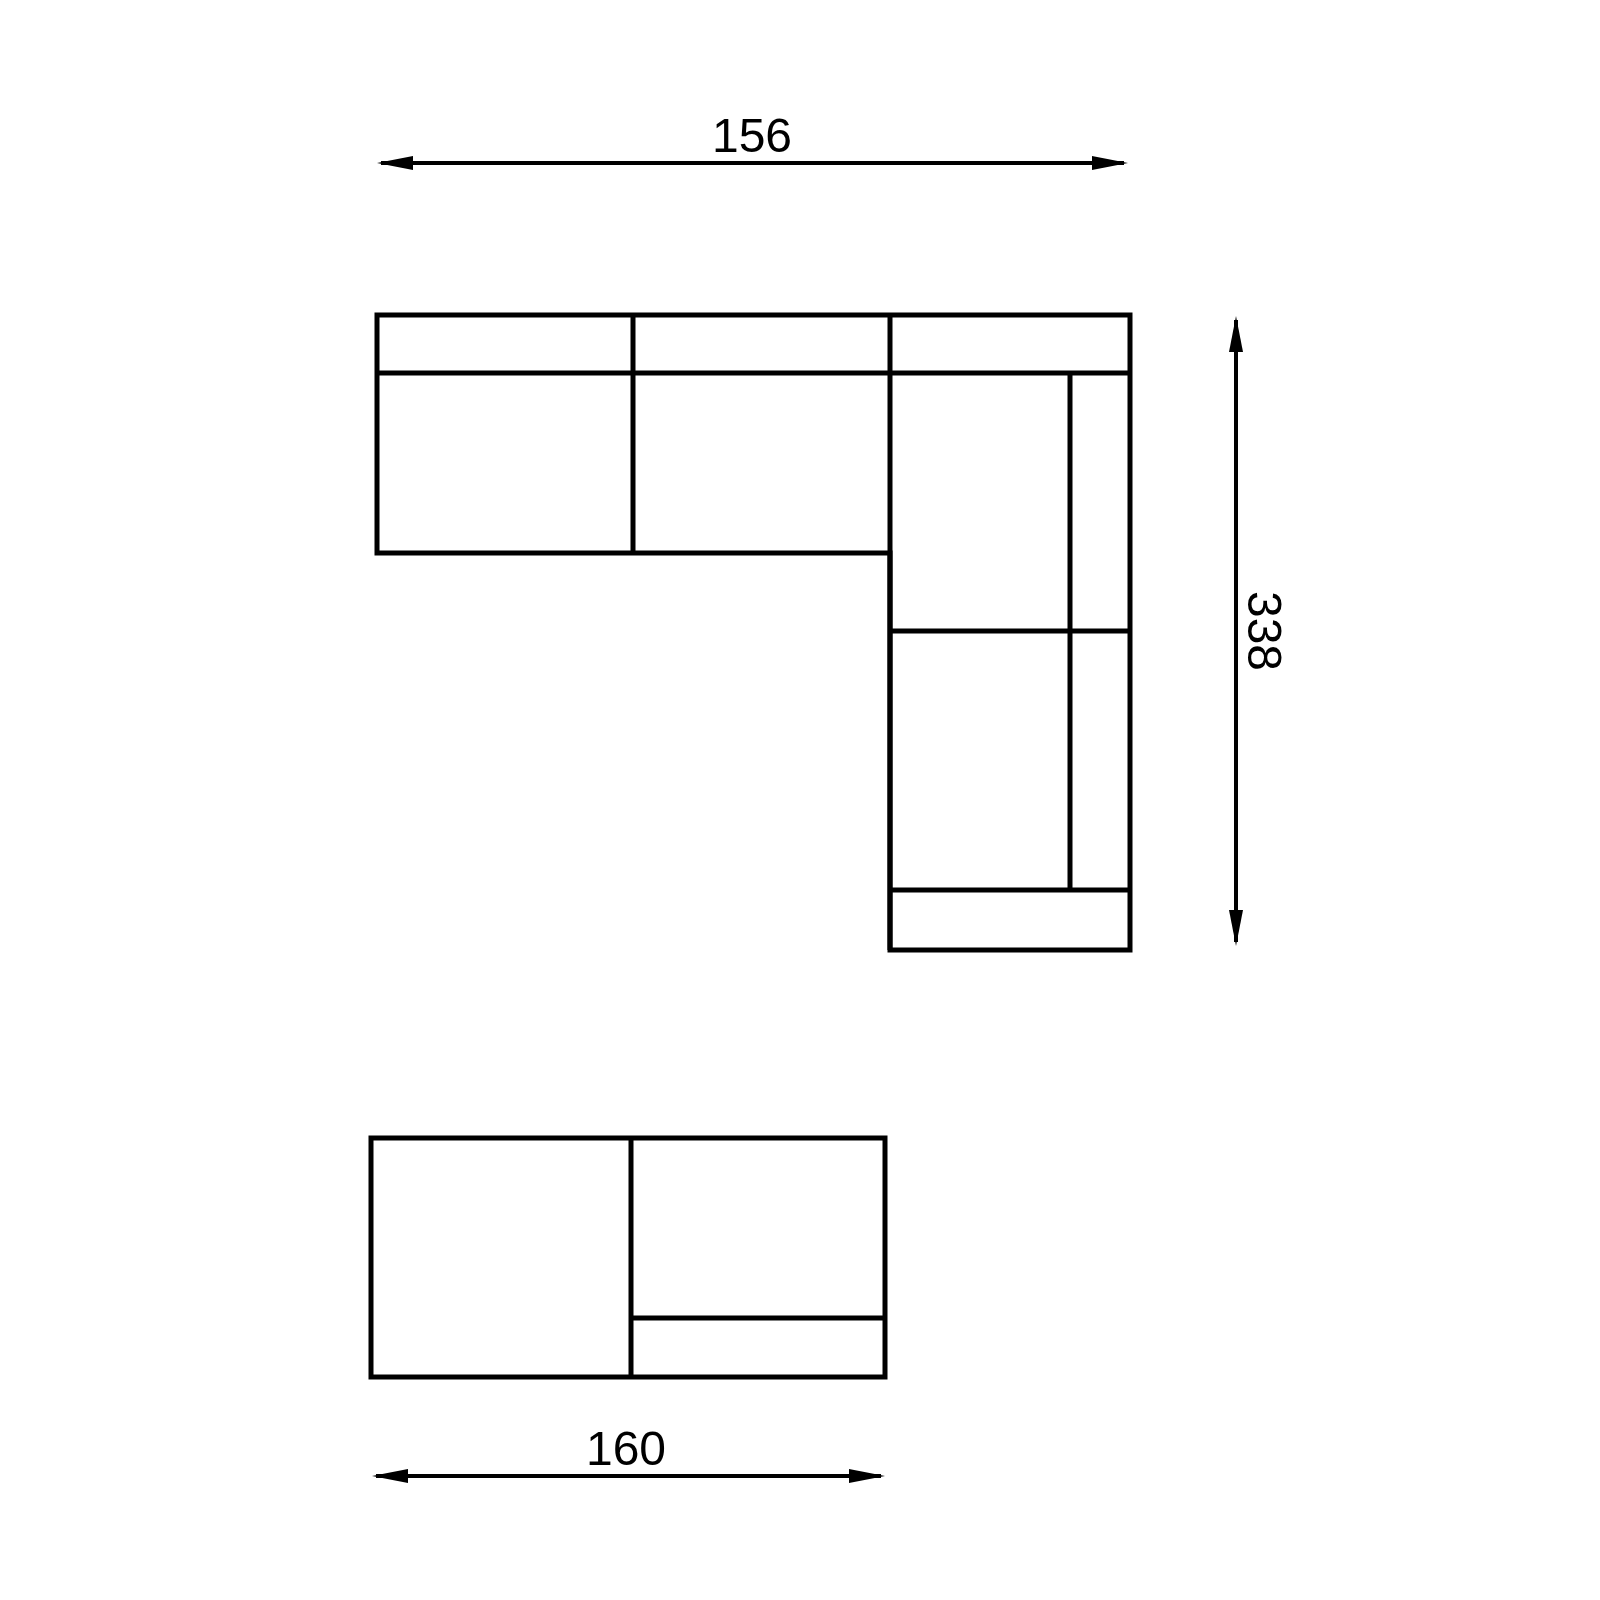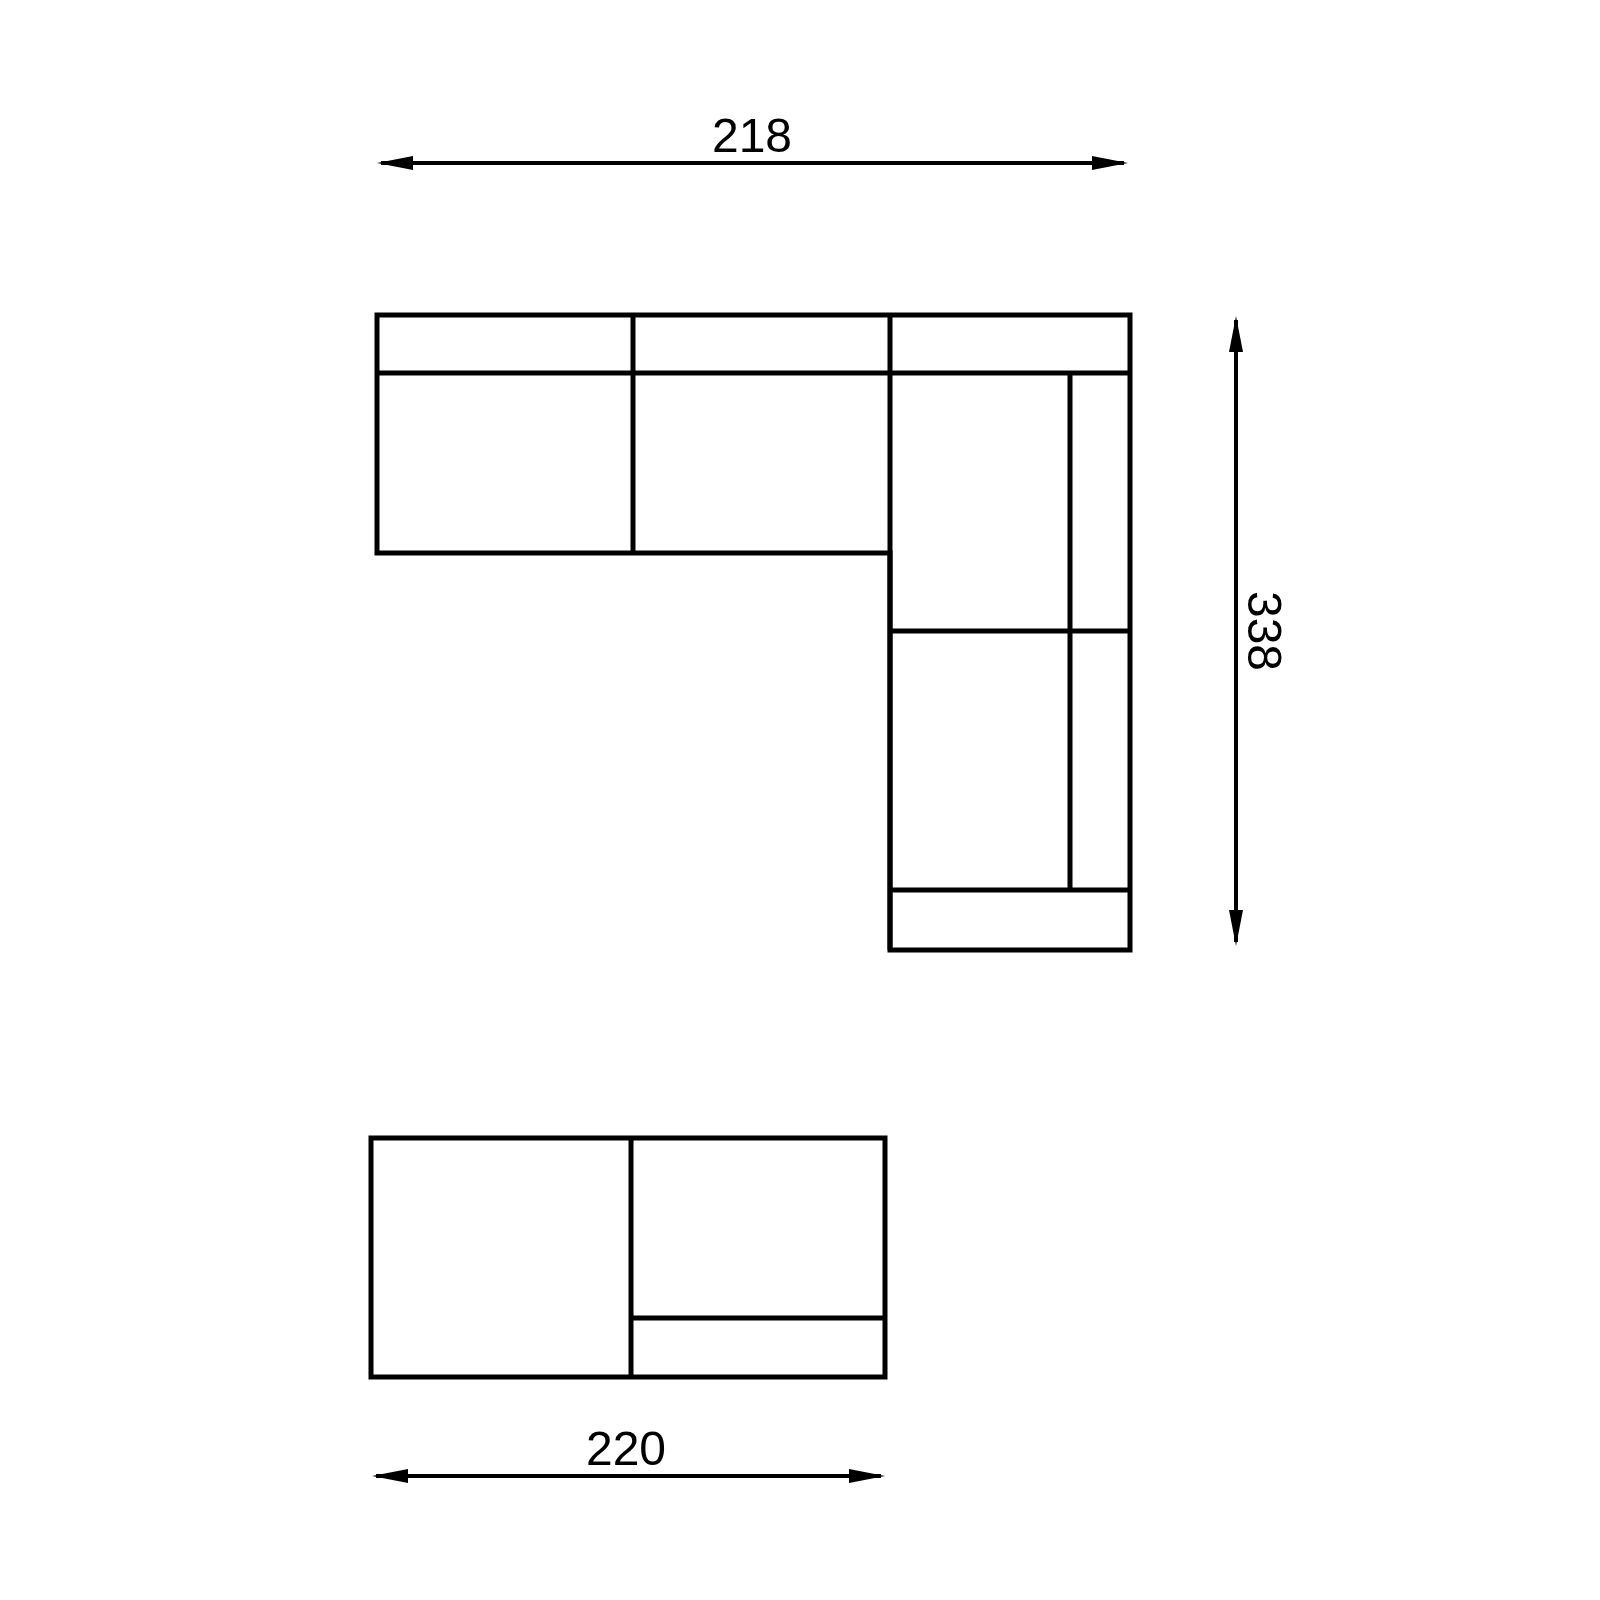--- a/index.html
+++ b/index.html
@@ -68,19 +68,19 @@
       <polygon points="1236,946 1229,910 1243,910"></polygon>
     </g>
 
     <g>
       <line class="dim-stroke" x1="376" y1="1476" x2="881" y2="1476"></line>
       <polygon points="372,1476 408,1469 408,1483"></polygon>
       <polygon points="885,1476 849,1469 849,1483"></polygon>
     </g>
   </svg>
 
-  <div class="dim-label" style="left:752px; top:136px;">218</div>
+  <div class="dim-label" style="left:752px; top:136px;">156</div>
 
   <div class="dim-label vertical" style="left:1264px; top:631px;">338</div>
 
-  <div class="dim-label" style="left:626px; top:1449px;">220</div>
+  <div class="dim-label" style="left:626px; top:1449px;">160</div>
 
 </div>
 
 </body></html>

